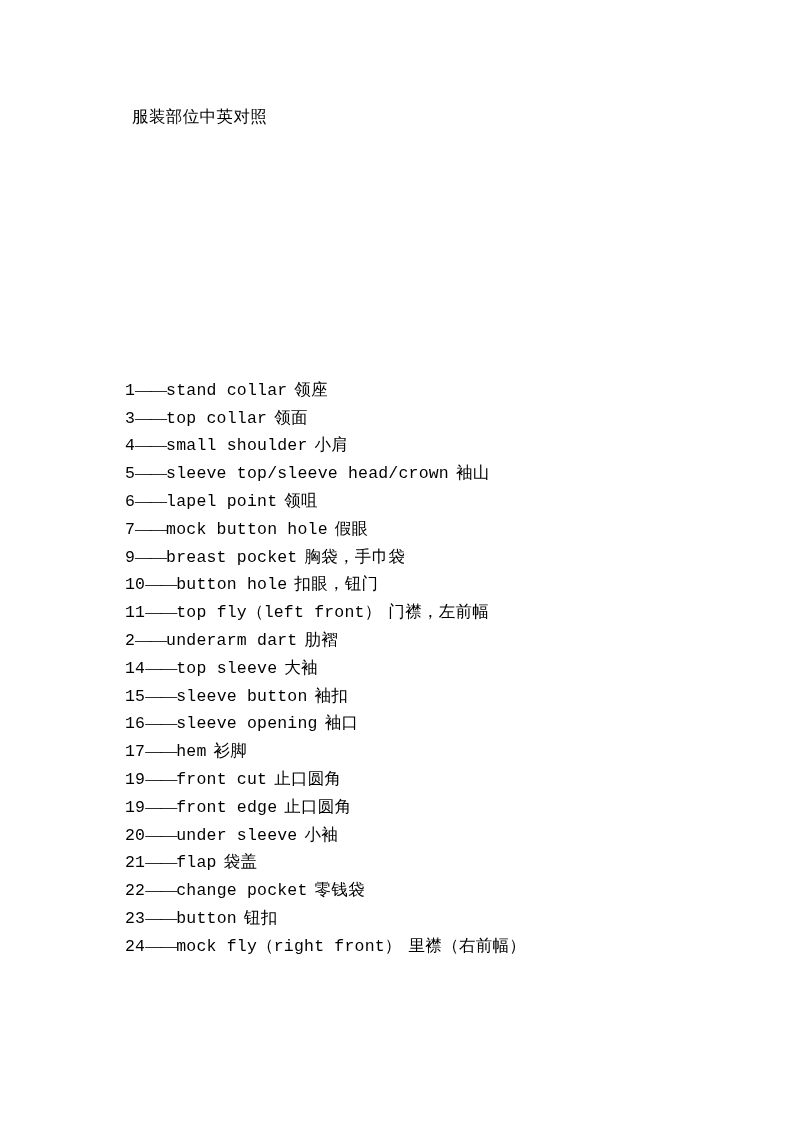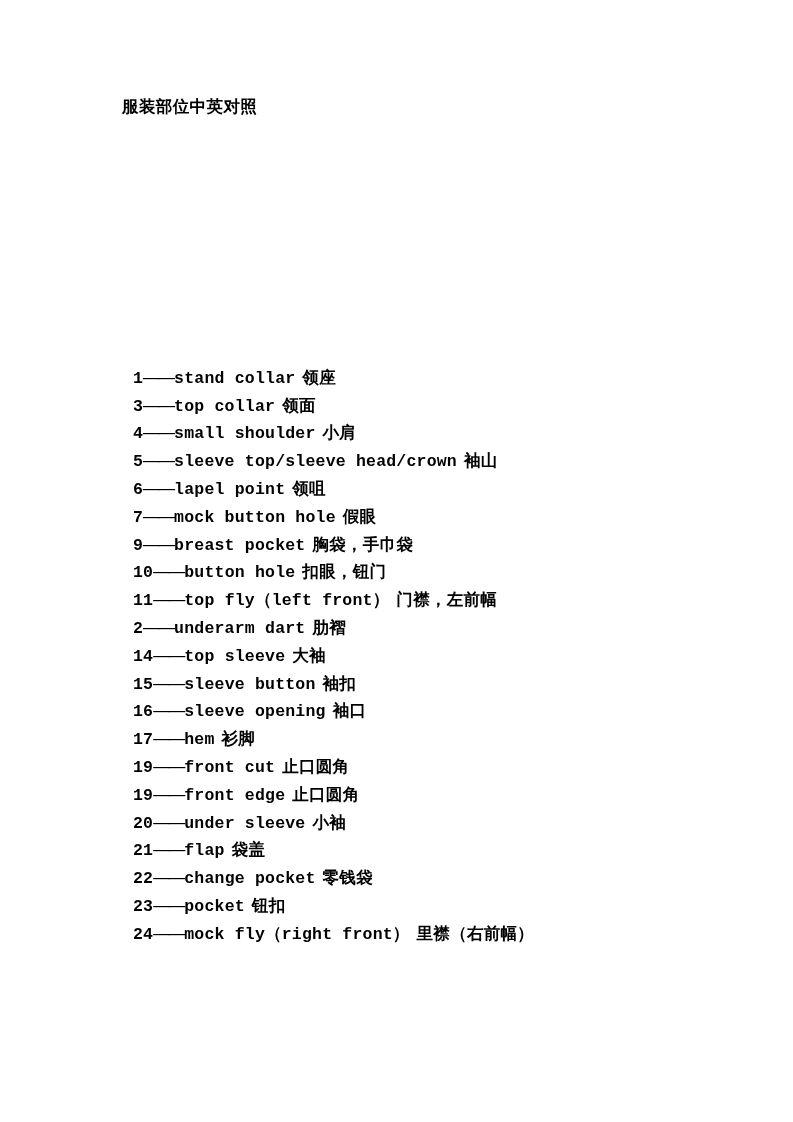--- a/index.html
+++ b/index.html
@@ -29,38 +29,37 @@
     left: 117px;
     top: 88px;
     right: 60px;
   }
 
   
   .doc-title {
     font-family: "Liberation Serif", "DejaVu Serif", serif;
     font-size: 16.5px;
     line-height: 27.8px;
-    font-weight: bold;
+    font-weight: normal;
     letter-spacing: 0.4px;
     color: #000;
-    margin: 5px;
+    margin: 15px;
     white-space: pre;
   }
 
   
   .spacer-block {
     height: 222px;
   }
 
   
   .glossary-list {
     list-style: none;
-    margin: 16px;
+    margin: 8px;
     padding: 0;
-    font-weight: bold;
   }
   .glossary-item {
     line-height: 27.8px;
     height: 27.8px;
     font-size: 17px;
     white-space: pre;
     color: #000;
   }
   
   .g-index,
@@ -105,18 +104,18 @@
         <li class="glossary-item"><span class="g-index">2</span><span class="g-dash">——</span><span class="g-en">underarm dart</span><span class="g-zh">肋褶</span></li>
         <li class="glossary-item"><span class="g-index">14</span><span class="g-dash">——</span><span class="g-en">top sleeve</span><span class="g-zh">大袖</span></li>
         <li class="glossary-item"><span class="g-index">15</span><span class="g-dash">——</span><span class="g-en">sleeve button</span><span class="g-zh">袖扣</span></li>
         <li class="glossary-item"><span class="g-index">16</span><span class="g-dash">——</span><span class="g-en">sleeve opening</span><span class="g-zh">袖口</span></li>
         <li class="glossary-item"><span class="g-index">17</span><span class="g-dash">——</span><span class="g-en">hem</span><span class="g-zh">衫脚</span></li>
         <li class="glossary-item"><span class="g-index">19</span><span class="g-dash">——</span><span class="g-en">front cut</span><span class="g-zh">止口圆角</span></li>
         <li class="glossary-item"><span class="g-index">19</span><span class="g-dash">——</span><span class="g-en">front edge</span><span class="g-zh">止口圆角</span></li>
         <li class="glossary-item"><span class="g-index">20</span><span class="g-dash">——</span><span class="g-en">under sleeve</span><span class="g-zh">小袖</span></li>
         <li class="glossary-item"><span class="g-index">21</span><span class="g-dash">——</span><span class="g-en">flap</span><span class="g-zh">袋盖</span></li>
         <li class="glossary-item"><span class="g-index">22</span><span class="g-dash">——</span><span class="g-en">change pocket</span><span class="g-zh">零钱袋</span></li>
-        <li class="glossary-item"><span class="g-index">23</span><span class="g-dash">——</span><span class="g-en">pocket</span><span class="g-zh">钮扣</span></li>
+        <li class="glossary-item"><span class="g-index">23</span><span class="g-dash">——</span><span class="g-en">button</span><span class="g-zh">钮扣</span></li>
         <li class="glossary-item"><span class="g-index">24</span><span class="g-dash">——</span><span class="g-en">mock fly（right front）</span><span class="g-zh">里襟（右前幅）</span></li>
       </ul>
 
   </div>
 </div>
 
 </body></html>

